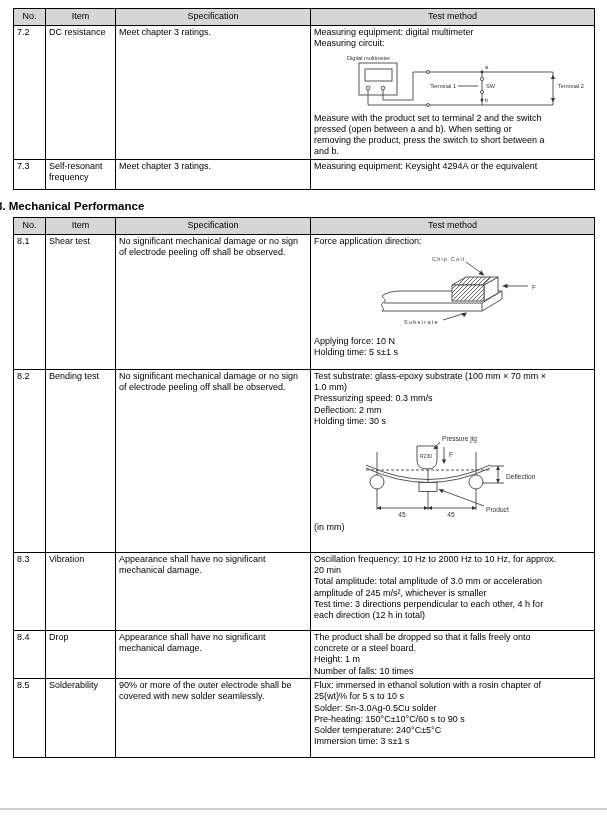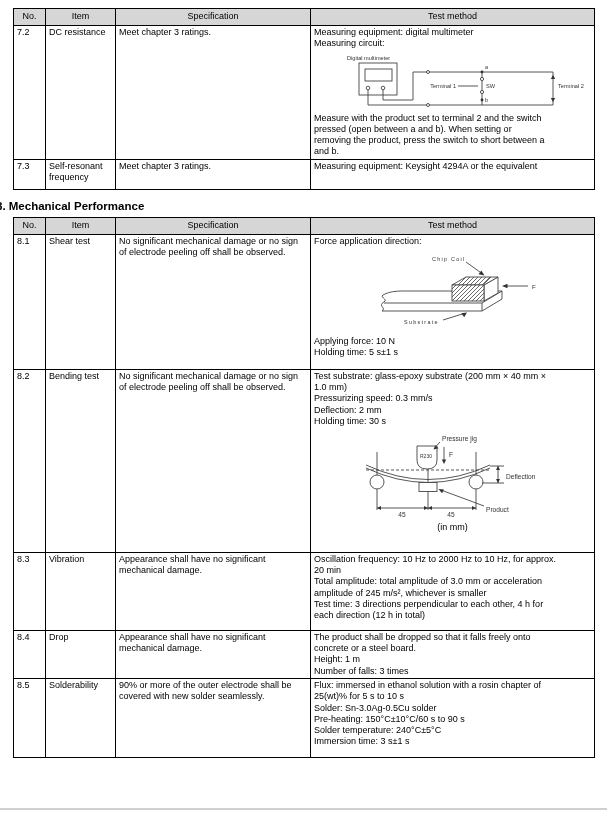--- a/index.html
+++ b/index.html
@@ -21,21 +21,21 @@
   td.no{text-align:center}
   td .tl{margin:0}
   .just{text-align:justify}
   h2.sec{
     font-size:11.5px;font-weight:bold;margin:10px 0 5px -17px;white-space:nowrap;
   }
   svg{display:block}
   .circuit-svg{margin:2px 0 1px 16px}
   .shear-svg{margin:2px 0 1px 0}
   .bend-svg{margin:5px 0 0 0}
-  .inmm{text-align:center;margin-top:3px}
+  .inmm{text-align:left;margin-top:3px}
   .footer-rule{position:absolute;left:0;top:808px;width:607px;height:0;border-top:2px solid #ccd1d6}
   .dg-text{fill:#333}
   .dg-line{stroke:#444;fill:none;stroke-width:0.9}
   .dg-fillw{fill:#fff;stroke:#444;stroke-width:0.9}
   .hatch{stroke:#444;stroke-width:0.8}
 </style>
 </head>
 <body>
 
 <div class="page">
@@ -189,21 +189,21 @@
           <div class="tl">Applying force: 10 N</div>
           <div class="tl">Holding time: 5 s±1 s</div>
         </td>
       </tr>
 
       <tr style="height:183px">
         <td class="no">8.2</td>
         <td>Bending test</td>
         <td class="just">No significant mechanical damage or no sign of electrode peeling off shall be observed.</td>
         <td>
-          <div class="tl">Test substrate: glass-epoxy substrate (200 mm × 40 mm ×</div>
+          <div class="tl">Test substrate: glass-epoxy substrate (100 mm × 70 mm ×</div>
           <div class="tl">1.0 mm)</div>
           <div class="tl">Pressurizing speed: 0.3 mm/s</div>
           <div class="tl">Deflection: 2 mm</div>
           <div class="tl">Holding time: 30 s</div>
 
           <svg class="bend-svg" width="277" height="90" viewBox="0 0 277 90">
             <g class="dg-line">
               <line x1="126" y1="10" x2="121" y2="15.5"></line>
               <path d="M 103,14 L 103,28 Q 103,37 113,37 Q 123,37 123,28 L 123,14 Z" fill="#fff"></path>
               <line x1="130" y1="15" x2="130" y2="29"></line>
@@ -262,21 +262,21 @@
       </tr>
 
       <tr style="height:48px">
         <td class="no">8.4</td>
         <td>Drop</td>
         <td>Appearance shall have no significant mechanical damage.</td>
         <td>
           <div class="tl">The product shall be dropped so that it falls freely onto</div>
           <div class="tl">concrete or a steel board.</div>
           <div class="tl">Height: 1 m</div>
-          <div class="tl">Number of falls: 3 times</div>
+          <div class="tl">Number of falls: 10 times</div>
         </td>
       </tr>
 
       <tr style="height:79px">
         <td class="no">8.5</td>
         <td>Solderability</td>
         <td>90% or more of the outer electrode shall be covered with new solder seamlessly.</td>
         <td>
           <div class="tl">Flux: immersed in ethanol solution with a rosin chapter of</div>
           <div class="tl">25(wt)% for 5 s to 10 s</div>

